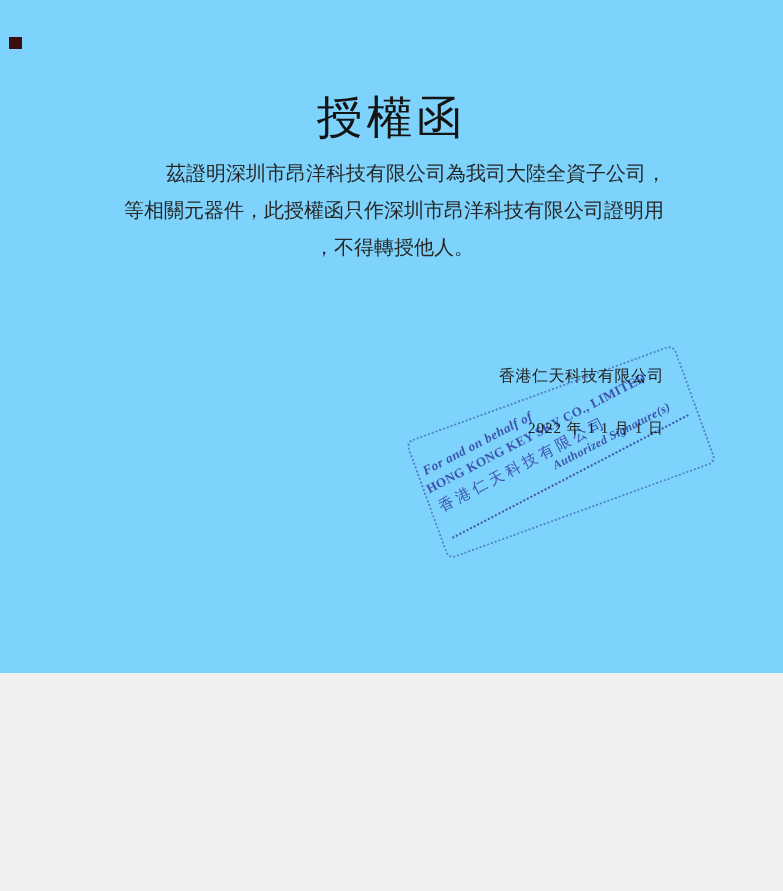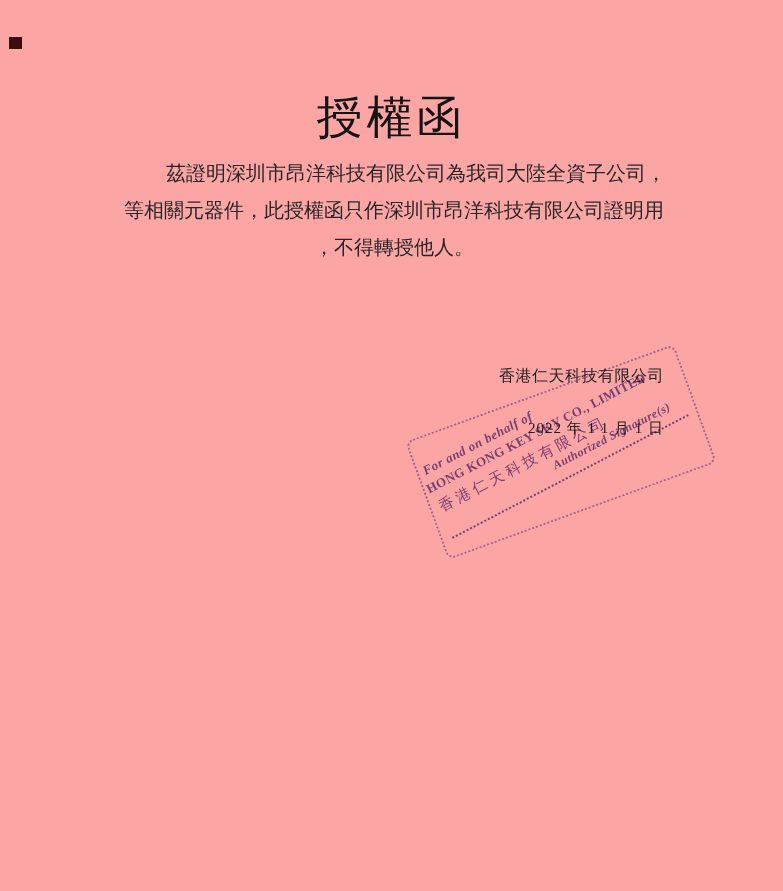--- a/index.html
+++ b/index.html
@@ -3,22 +3,22 @@
 <meta charset="utf-8">
 <style>
   html,body{margin:0;padding:0;}
   body{
     width:783px;height:891px;
     background:#f0f0f0;
     font-family:"Liberation Serif","DejaVu Serif",serif;
   }
   .page{
     position:relative;
-    width:783px;height:891px;
-    background:#fca5a5;
+    width:783px;height:673px;
+    background:#7dd3fc;
     overflow:hidden;
   }
   .corner-mark{
     position:absolute;
     left:9px;top:37px;
     width:13px;height:12px;
     background:#3a0e11;
   }
   .doc-title{
     position:absolute;

